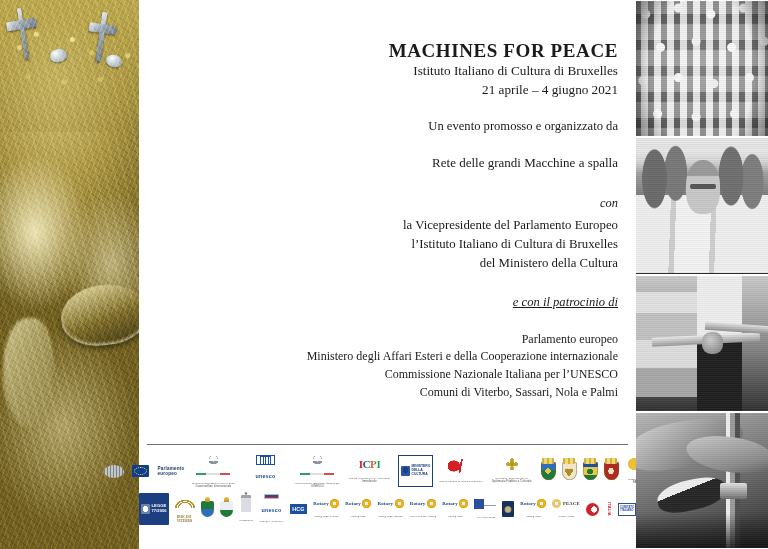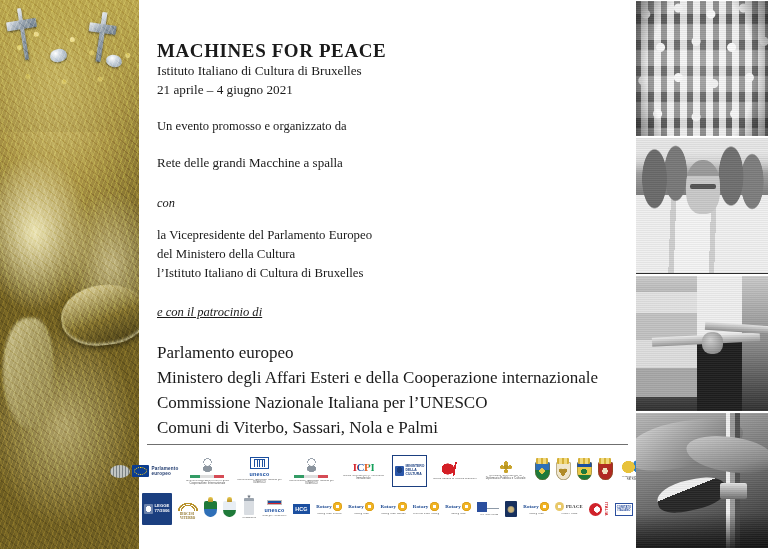--- a/index.html
+++ b/index.html
@@ -98,39 +98,39 @@
   .cross-1 { left: 8px;  top: 8px;  width: 30px; height: 52px; transform: rotate(-9deg); }
   .cross-2 { left: 88px; top: 12px; width: 27px; height: 50px; transform: rotate(8deg); }
 
   
   .center {
     flex: 1 1 auto;
     position: relative;
     background: #ffffff;
     padding: 0 18px;
   }
-  .text-block { text-align: left; color: #1a1a1a; }
+  .text-block { text-align: right; color: #1a1a1a; }
   .title {
     font-weight: bold;
     font-size: 19px;
     letter-spacing: .6px;
     margin-top: 40px;
   }
   .subtitle {
     font-weight: bold;
     font-size: 15.5px;
     margin-top: 5px;
   }
   .venue { font-size: 13.2px; line-height: 1.42; }
   .promo { font-size: 12.6px; margin-top: 20px; }
   .network { font-size: 13px; margin-top: 20px; line-height: 1.45; }
   .con { font-size: 12.4px; font-style: italic; margin-top: 23px; }
-  .with-list { font-size: 12.8px; margin-top: 15px; line-height: 1.47; }
+  .with-list { font-size: 12.8px; margin-top: 5px; line-height: 1.47; }
   .patronage { font-size: 12.6px; font-style: italic; margin-top: 22px; text-decoration: underline; }
-  .patrons { font-size: 17px; margin-top: 21px; line-height: 1.47; }
+  .patrons { font-size: 12px; margin-top: 21px; line-height: 1.47; }
 
   .divider {
     position: absolute;
     left: 8px; right: 8px; top: 444px;
     height: 1px;
     background: #6f6f6f;
   }
 
   
   .logo-strip { position: absolute; left: 6px; right: 6px; }
@@ -139,21 +139,21 @@
   .logo-row {
     display: flex;
     align-items: center;
     justify-content: center;
     gap: 6px;
     height: 32px;
   }
   .logo {
     display: flex;
     align-items: center;
-    gap: 2px;
+    gap: 8px;
     height: 100%;
     flex: 0 0 auto;
   }
   .logo-cap {
     font-family: "Liberation Sans", sans-serif;
     font-size: 2.6px;
     line-height: 1.15;
     color: #4a4a4a;
     text-align: center;
     letter-spacing: .1px;
@@ -626,22 +626,22 @@
     <div class="text-block promo">Un evento promosso e organizzato da</div>
 
     <div class="text-block network">
       <div>Rete delle grandi Macchine a spalla</div>
     </div>
 
     <div class="text-block con">con</div>
 
     <div class="text-block with-list">
       <div>la Vicepresidente del Parlamento Europeo</div>
+      <div>l’Istituto Italiano di Cultura di Bruxelles</div>
       <div>del Ministero della Cultura</div>
-      <div>l’Istituto Italiano di Cultura di Bruxelles</div>
     </div>
 
     <div class="text-block patronage">e con il patrocinio di</div>
 
     <div class="text-block patrons">
       <div>Parlamento europeo</div>
       <div>Ministero degli Affari Esteri e della Cooperazione internazionale</div>
       <div>Commissione Nazionale Italiana per l’UNESCO</div>
       <div>Comuni di Viterbo, Sassari, Nola e Palmi</div>
     </div>

